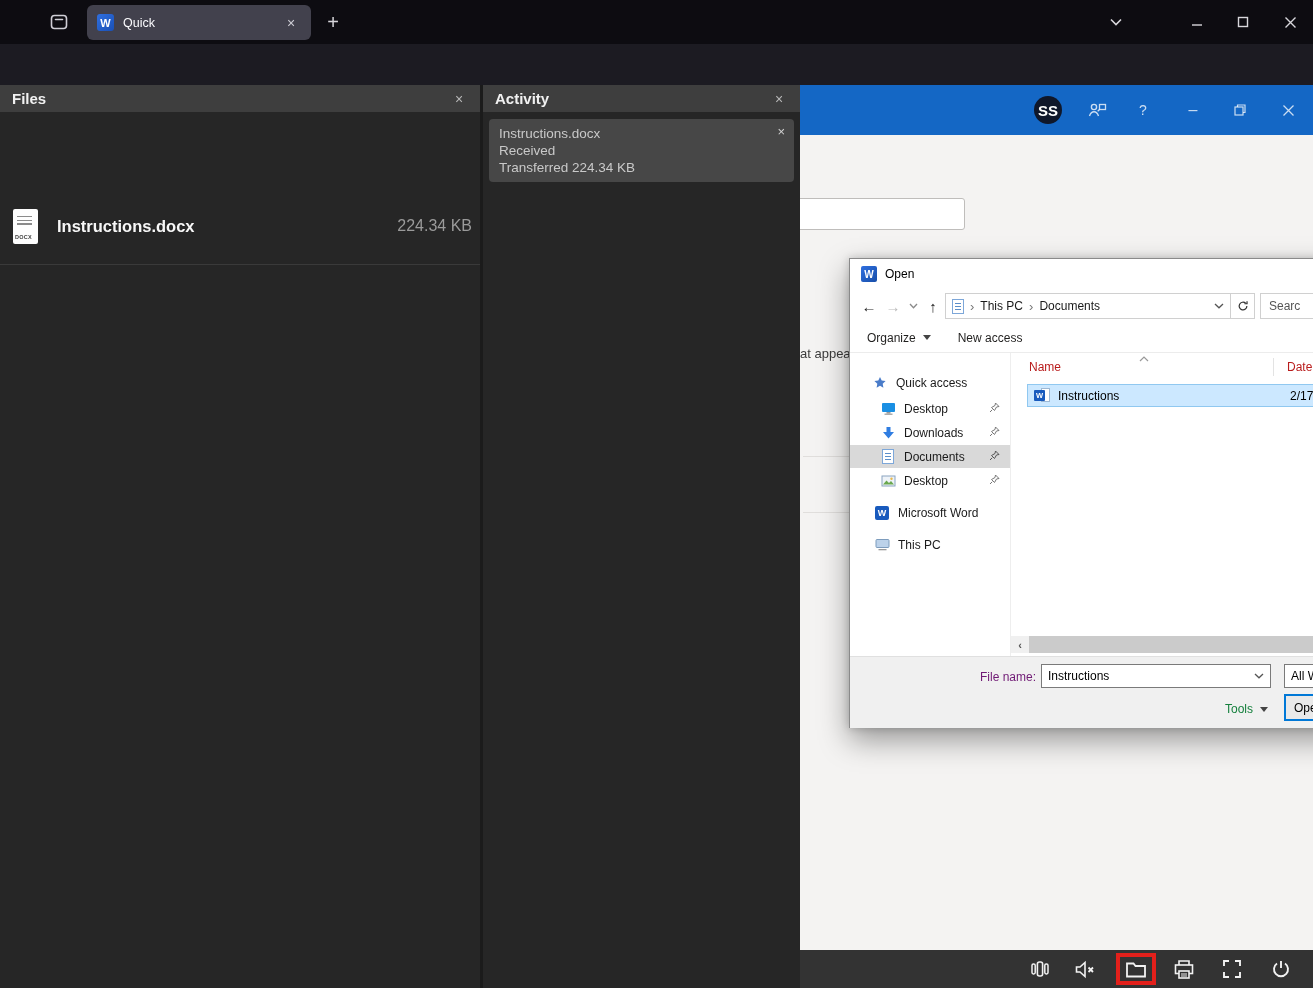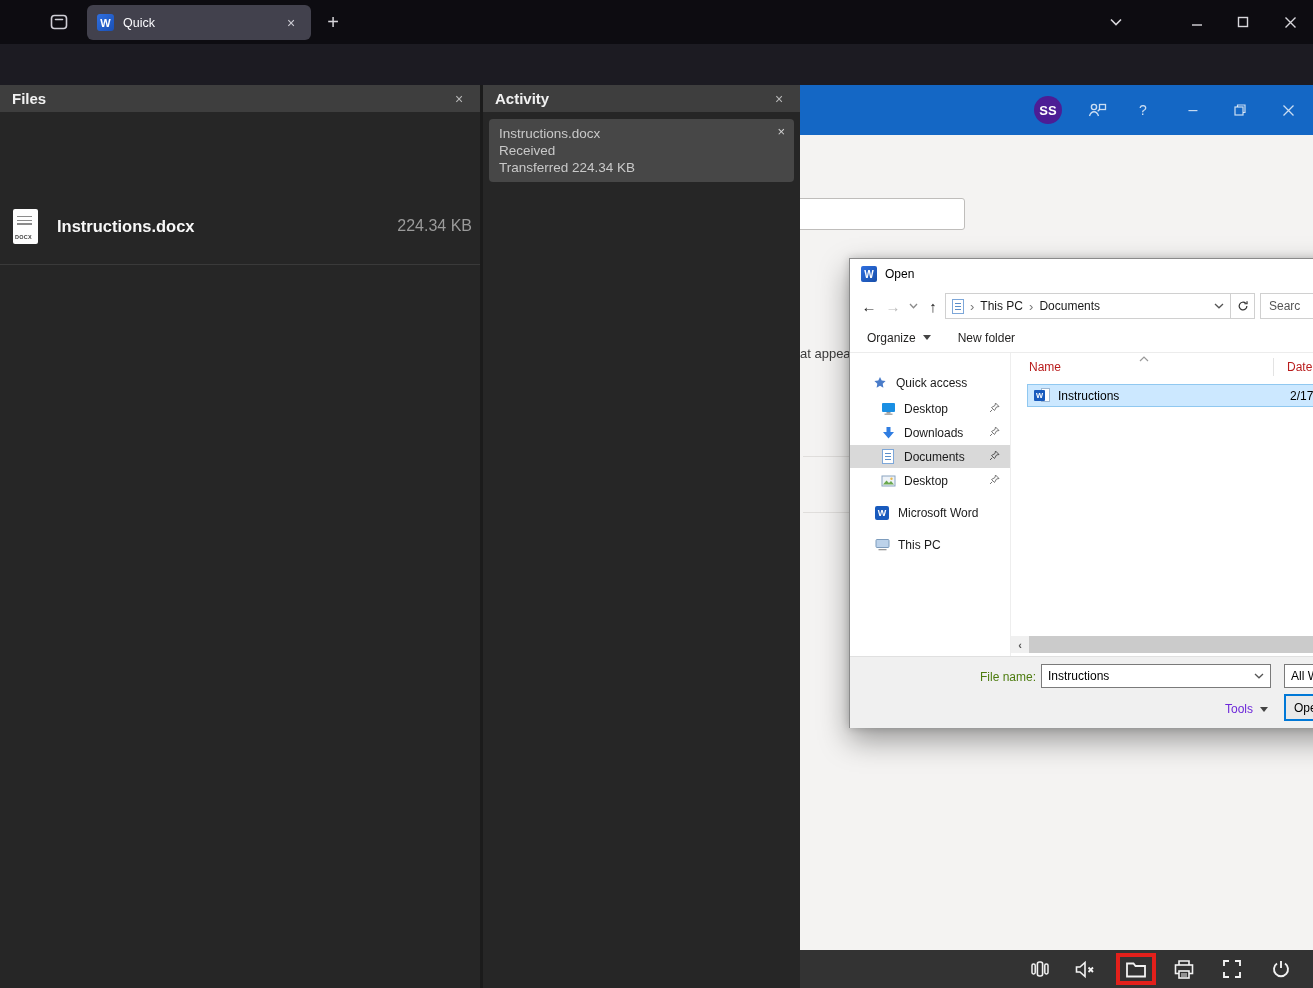--- a/index.html
+++ b/index.html
@@ -54,22 +54,22 @@
 
   
   .activity-panel { left:483px; top:85px; width:317px; height:903px; background:#262626; }
   .act-card { left:6px; top:34px; width:305px; height:63px; background:#474747; border-radius:4px; padding:6px 10px; }
   .act-line { color:#c9c9c9; font-size:13.5px; line-height:17px; }
   .act-x { position:absolute; right:9px; top:5px; color:#d2d2d2; font-size:13px; }
 
   
   .word-area { left:800px; top:85px; width:513px; height:903px; background:#f4f3f2; overflow:hidden; }
   .word-titlebar { left:0; top:0; width:100%; height:50px; background:#1467c5; }
-  .avatar { left:234px; top:11px; width:28px; height:28px; border-radius:50%; background:#4c1d95; color:#fff;
-    font-size:13px; font-weight:bold; display:flex; align-items:center; justify-content:center; }
+  .avatar { left:234px; top:11px; width:28px; height:28px; border-radius:50%; background:#0f172a; color:#fff;
+    font-size:15px; font-weight:bold; display:flex; align-items:center; justify-content:center; }
   .wt-icon { top:13px; width:28px; height:24px; display:flex; align-items:center; justify-content:center; color:rgba(255,255,255,.78); font-size:14px; }
   .word-searchbox { left:-12px; top:113px; width:177px; height:32px; background:#fff; border:1px solid #bfbdbb; border-radius:3px; }
   .word-bgtext { left:0px; top:261px; font-size:13px; color:#3b3b3b; white-space:nowrap; }
   .word-bgline { left:3px; width:46px; height:1px; background:#e0dedc; }
 
   .client-toolbar { left:0; top:865px; width:513px; height:38px; background:#333333; }
   .ct-icon { top:7px; width:26px; height:24px; display:flex; align-items:center; justify-content:center; color:#f2f2f2; }
   .red-box { left:316px; top:3px; width:40px; height:32px; border:4px solid #e3201b; }
 
   
@@ -101,26 +101,26 @@
   .sel-row { position:absolute; left:16px; top:31px; width:523px; height:23px; background:#cce8ff; border:1px solid #90c8f0;
     display:flex; align-items:center; font-size:12px; color:#000; }
   .wordfile-ic { width:16px; height:15px; position:relative; margin:0 8px 0 6px; }
   .wordfile-page { position:absolute; right:0; top:0; width:9px; height:14px; background:#fff; border:1px solid #9db8d4; }
   .wordfile-sq { position:absolute; left:0; top:2px; width:11px; height:11px; background:#185abd; border-radius:1px;
     color:#fff; font-size:7.5px; font-weight:bold; display:flex; align-items:center; justify-content:center; }
   .hscroll { position:absolute; left:0; top:283px; width:539px; height:17px; background:#f0f0f0; display:flex; }
   .hscroll-btn { width:18px; height:17px; display:flex; align-items:center; justify-content:center; color:#555; font-weight:bold; font-size:11px; }
   .hscroll-thumb { flex:1; background:#cbcbcb; }
   .dlg-footer { left:0; top:397px; width:100%; height:72px; background:#f0f0f0; border-top:1px solid #e0e0e0; }
-  .fname-label { position:absolute; left:60px; top:13px; width:126px; text-align:right; color:#4d7c0f; }
+  .fname-label { position:absolute; left:60px; top:13px; width:126px; text-align:right; color:#701a75; }
   .fname-combo { position:absolute; left:191px; top:7px; width:230px; height:24px; background:#fff; border:1px solid #7a7a7a;
     display:flex; align-items:center; padding:0 6px; color:#000; }
   .ftype-combo { position:absolute; left:434px; top:7px; width:140px; height:24px; background:#fff; border:1px solid #7a7a7a;
     display:flex; align-items:center; padding:0 6px; color:#000; }
-  .tools-btn { position:absolute; left:352px; top:40px; width:66px; height:24px; display:flex; align-items:center; justify-content:flex-end; color:#6d28d9; }
+  .tools-btn { position:absolute; left:352px; top:40px; width:66px; height:24px; display:flex; align-items:center; justify-content:flex-end; color:#15803d; }
   .open-btn { position:absolute; left:434px; top:37px; width:100px; height:27px; background:#e9e9e9; border:2px solid #0078d7;
     display:flex; align-items:center; padding-left:8px; color:#000; }
 
   
   .page-ic { width:12px; height:15px; background:#fff; border:1px solid #7da7d9; position:relative; }
   .page-ic:before { content:""; position:absolute; left:2px; top:2px; right:2px; height:9px;
     background:repeating-linear-gradient(#fff 0 1px, #5b8ec9 1px 2px, #fff 2px 3px); }
   svg { display:block; }
 </style>
 </head>
@@ -354,21 +354,21 @@
             <path d="M11.5 7 a4.5 4.5 0 1 1-1.4-3.2" fill="none" stroke="currentColor" stroke-width="1.4"></path>
             <path d="M11.7 1.4 v3 h-3" fill="none" stroke="currentColor" stroke-width="1.4"></path>
           </svg>
       </div>
       <div class="search-box">Searc</div>
     </div>
 
     <div class="abs dlg-toolbar">
       <span style="margin-left:17px">Organize</span>
       <span class="caret-down"></span>
-      <span style="margin-left:27px">New folder</span>
+      <span style="margin-left:27px">New access</span>
     </div>
 
     <div class="abs dlg-main">
       <div class="abs dlg-sidebar">
         <div class="side-item" style="top:18px;padding-left:22px">
           <span class="ic">
               <svg width="14" height="14" viewBox="0 0 14 14">
                 <path d="M7 1 l1.7 3.6 3.9.5 -2.9 2.7 .7 3.9 L7 9.8 3.6 11.7 4.3 7.8 1.4 5.1 5.3 4.6 Z" fill="#4a7cc9"></path>
               </svg>
             </span>

